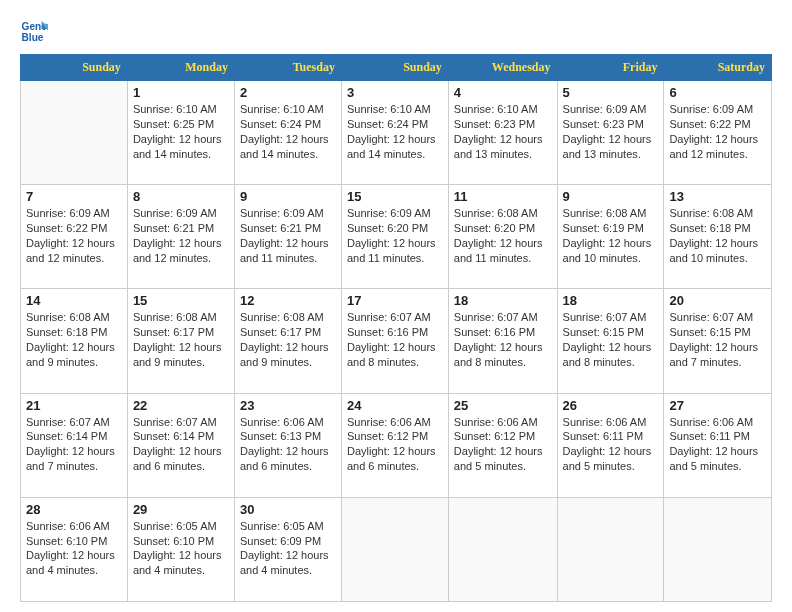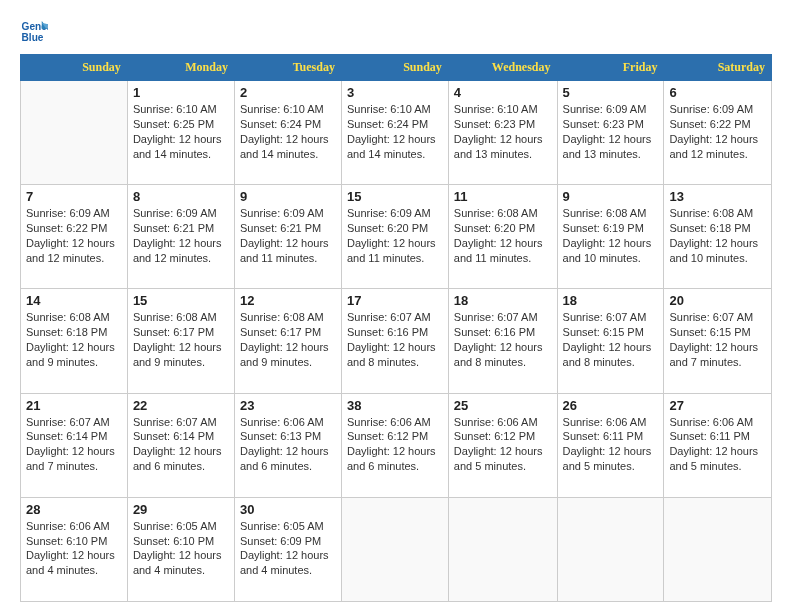--- a/index.html
+++ b/index.html
@@ -284,21 +284,21 @@
 and 6 minutes.</div>
           </td>
           <td>
             <span class="day-number">23</span>
             <div class="day-info" style="white-space: pre-line;">Sunrise: 6:06 AM
 Sunset: 6:13 PM
 Daylight: 12 hours
 and 6 minutes.</div>
           </td>
           <td>
-            <span class="day-number">38</span>
+            <span class="day-number">24</span>
             <div class="day-info" style="white-space: pre-line;">Sunrise: 6:06 AM
 Sunset: 6:12 PM
 Daylight: 12 hours
 and 6 minutes.</div>
           </td>
           <td>
             <span class="day-number">25</span>
             <div class="day-info" style="white-space: pre-line;">Sunrise: 6:06 AM
 Sunset: 6:12 PM
 Daylight: 12 hours

